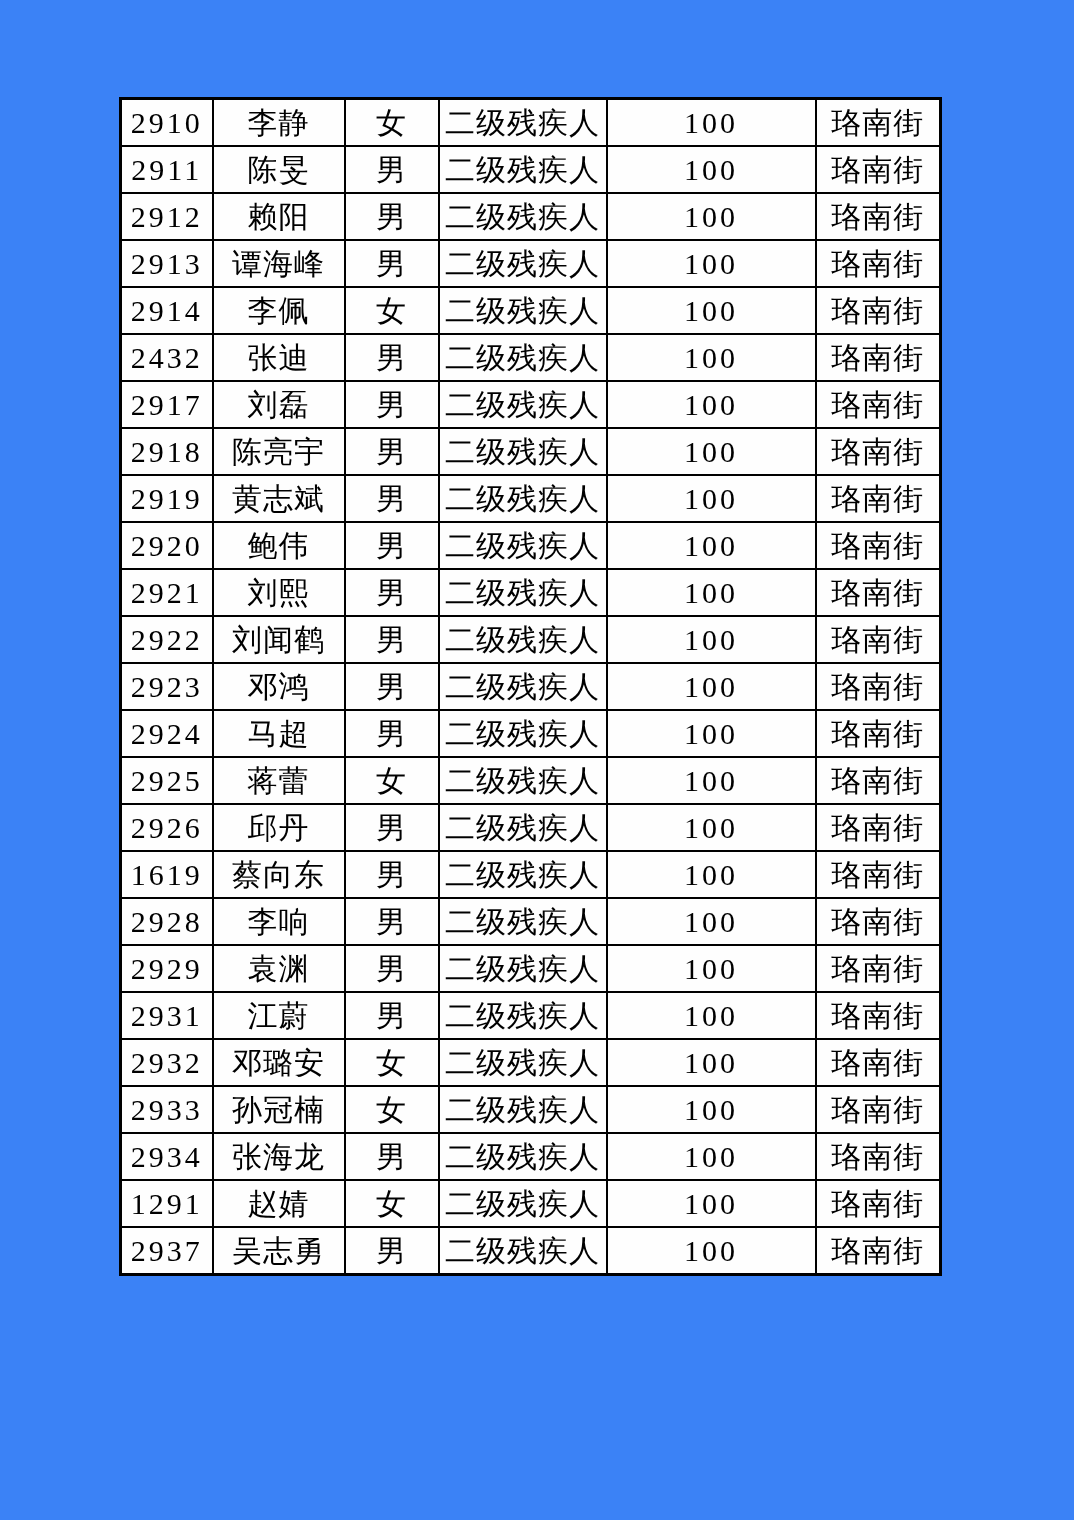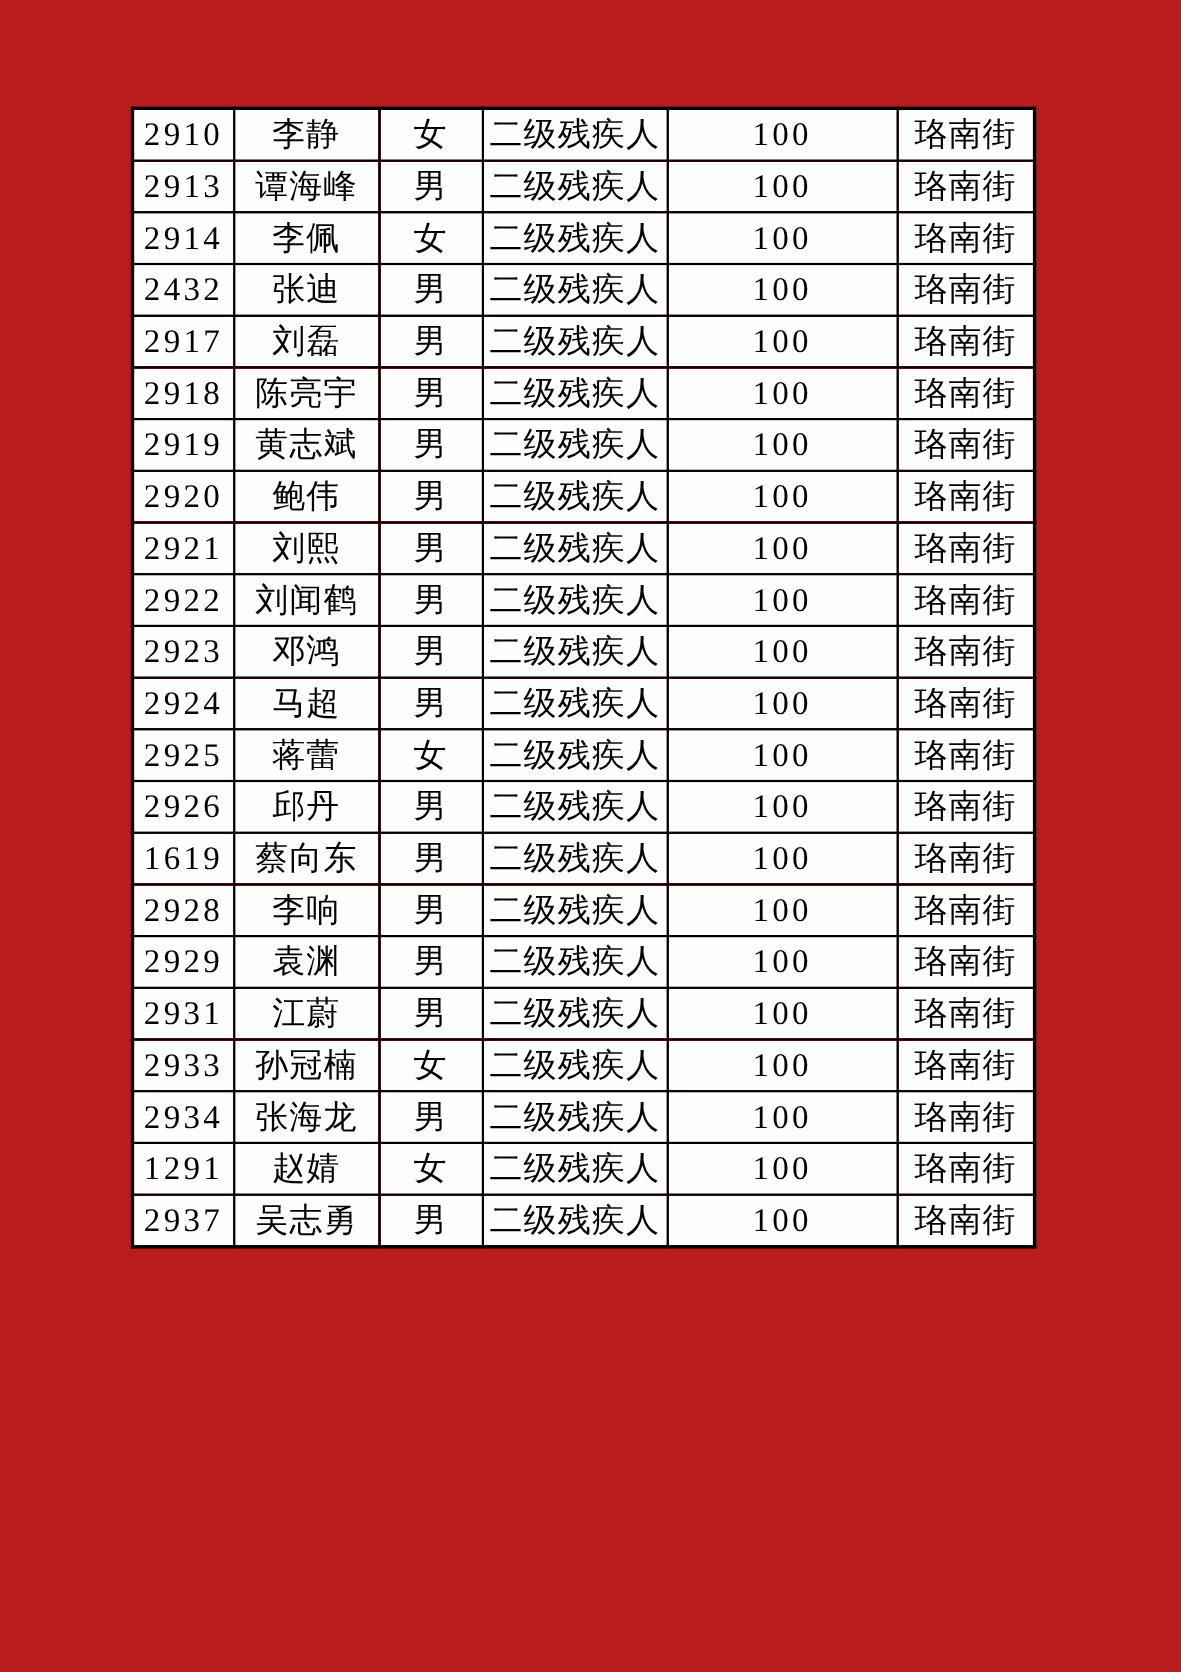--- a/index.html
+++ b/index.html
@@ -12,21 +12,21 @@
     height: 1520px;
     position: relative;
     font-family: "Liberation Serif", "DejaVu Serif", serif;
     color: #000000;
   }
   .page {
     position: absolute;
     left: 0; top: 0;
     width: 1074px;
     height: 1520px;
-    background: #b91c1c;
+    background: #3b82f6;
     overflow: hidden;
   }
   .table-wrap {
     position: absolute;
     left: 119px;
     top: 97px;
   }
   table.roster {
     border-collapse: collapse;
     table-layout: fixed;
@@ -78,20 +78,36 @@
       <tbody>
           <tr>
             <td class="col-id">2910</td>
             <td class="col-name">李静</td>
             <td class="col-gender">女</td>
             <td class="col-category">二级残疾人</td>
             <td class="col-amount">100</td>
             <td class="col-street">珞南街</td>
           </tr>
           <tr>
+            <td class="col-id">2911</td>
+            <td class="col-name">陈旻</td>
+            <td class="col-gender">男</td>
+            <td class="col-category">二级残疾人</td>
+            <td class="col-amount">100</td>
+            <td class="col-street">珞南街</td>
+          </tr>
+          <tr>
+            <td class="col-id">2912</td>
+            <td class="col-name">赖阳</td>
+            <td class="col-gender">男</td>
+            <td class="col-category">二级残疾人</td>
+            <td class="col-amount">100</td>
+            <td class="col-street">珞南街</td>
+          </tr>
+          <tr>
             <td class="col-id">2913</td>
             <td class="col-name">谭海峰</td>
             <td class="col-gender">男</td>
             <td class="col-category">二级残疾人</td>
             <td class="col-amount">100</td>
             <td class="col-street">珞南街</td>
           </tr>
           <tr>
             <td class="col-id">2914</td>
             <td class="col-name">李佩</td>
@@ -209,20 +225,28 @@
             <td class="col-name">袁渊</td>
             <td class="col-gender">男</td>
             <td class="col-category">二级残疾人</td>
             <td class="col-amount">100</td>
             <td class="col-street">珞南街</td>
           </tr>
           <tr>
             <td class="col-id">2931</td>
             <td class="col-name">江蔚</td>
             <td class="col-gender">男</td>
+            <td class="col-category">二级残疾人</td>
+            <td class="col-amount">100</td>
+            <td class="col-street">珞南街</td>
+          </tr>
+          <tr>
+            <td class="col-id">2932</td>
+            <td class="col-name">邓璐安</td>
+            <td class="col-gender">女</td>
             <td class="col-category">二级残疾人</td>
             <td class="col-amount">100</td>
             <td class="col-street">珞南街</td>
           </tr>
           <tr>
             <td class="col-id">2933</td>
             <td class="col-name">孙冠楠</td>
             <td class="col-gender">女</td>
             <td class="col-category">二级残疾人</td>
             <td class="col-amount">100</td>

